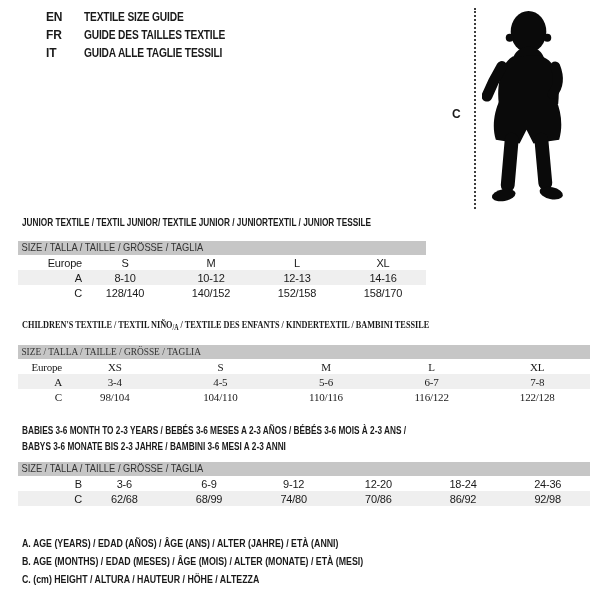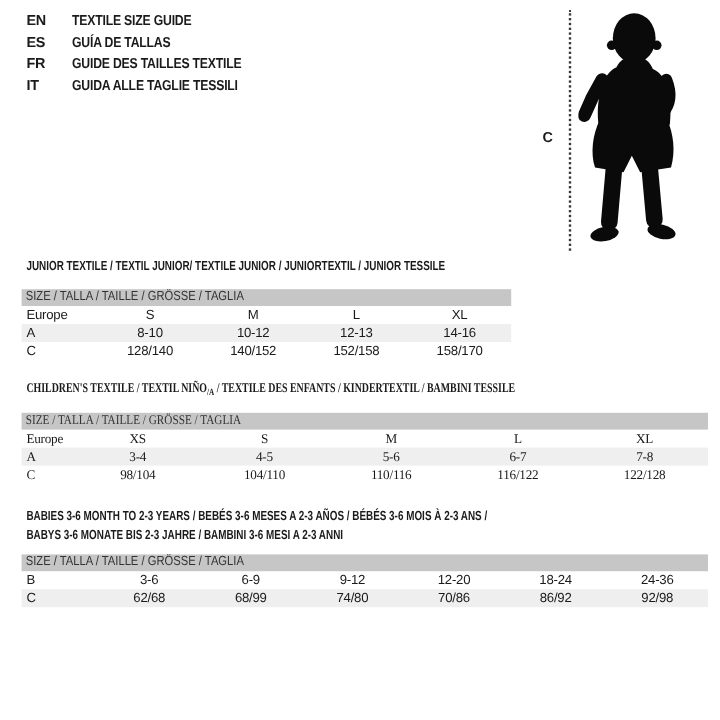--- a/index.html
+++ b/index.html
@@ -2,21 +2,21 @@
 <html style="--text: #1a1a1a; --header_bar_bg: #c6c6c6; --header_bar_text: #333333; --row_shade: #efefef; --silhouette: #0a0a0a; --dotted: #3d3d3d;"><head>
 <meta charset="utf-8">
 <style>
   html,body{margin:0;padding:0;background:#fff;}
   body{width:600px;height:600px;font-family:"Liberation Sans",sans-serif;color:var(--text,#1a1a1a);}
   .canvas{position:relative;width:600px;height:600px;background:#fff;overflow:hidden;}
 
   
   .lang-block{position:absolute;left:22px;top:8px;}
   .lang-row{display:flex;line-height:18px;font-size:12px;font-weight:700;letter-spacing:-0.2px;}
-  .lang-code{width:38px;flex:0 0 38px;}
+  .lang-code{width:38px;flex:0 0 38px;margin-left:24px;}
   .lang-label{display:inline-block;transform:scaleX(0.85);transform-origin:0 50%;white-space:nowrap;}
 
   
   .figure{position:absolute;left:450px;top:6px;width:148px;height:206px;}
   .dotted-line{position:absolute;left:24px;top:2px;height:201px;width:0;border-left:2px dotted var(--dotted,#3d3d3d);}
   .figure-label{position:absolute;left:2px;top:101px;font-size:12px;font-weight:700;}
   .baby-svg{position:absolute;left:32px;top:2px;width:94px;height:200px;color:var(--silhouette,#0a0a0a);}
 
   
   .section{position:absolute;left:18px;width:572px;}
@@ -30,41 +30,37 @@
   .sec-babies .sec-title{margin-bottom:8px;}
   .seg.sub{font-size:8px;vertical-align:-2px;}
 
   
   .size-table{width:572px;}
   .tbl-junior{width:408px;}
   .size-bar{height:14px;display:flex;background:var(--header_bar_bg,#c6c6c6);color:var(--header_bar_text,#333333);font-size:11px;}
   .bar-text{display:inline-block;padding-left:4px;transform:scaleX(0.85);transform-origin:0 50%;white-space:nowrap;}
   .t-row{display:flex;align-items:center;height:15px;font-size:11px;letter-spacing:-0.2px;}
   .t-row.shaded{background:var(--row_shade,#efefef);}
-  .t-label{flex:0 0 60px;width:60px;padding-left:4px;}
+  .t-label{flex:0 0 60px;width:60px;padding-left:4px;text-align:right;}
   .tbl-children .t-label{flex:0 0 40px;width:40px;}
   .t-cell{flex:1;text-align:center;}
 
   
   .notes{position:absolute;left:22px;top:534px;}
   .note-line{display:block;font-size:11px;font-weight:700;line-height:18px;transform:scaleX(0.8);transform-origin:0 50%;white-space:nowrap;}
 </style>
 </head>
 <body>
 
 <div class="canvas">
 
   <section class="lang-block">
       <div class="lang-row">
         <span class="lang-code">EN</span>
         <span class="lang-label">TEXTILE SIZE GUIDE</span>
-      </div>
-      <div class="lang-row">
-        <span class="lang-code">ES</span>
-        <span class="lang-label">GUÍA DE TALLAS</span>
       </div>
       <div class="lang-row">
         <span class="lang-code">FR</span>
         <span class="lang-label">GUIDE DES TAILLES TEXTILE</span>
       </div>
       <div class="lang-row">
         <span class="lang-code">IT</span>
         <span class="lang-label">GUIDA ALLE TAGLIE TESSILI</span>
       </div>
     </section>
@@ -180,14 +176,19 @@
             <div class="t-cell">68/99</div>
             <div class="t-cell">74/80</div>
             <div class="t-cell">70/86</div>
             <div class="t-cell">86/92</div>
             <div class="t-cell">92/98</div>
           </div>
         </div>
       </section>
     </div>
 
+  <div class="notes">
+      <div class="note-line">A. AGE (YEARS) / EDAD (AÑOS) / ÂGE (ANS) / ALTER (JAHRE) / ETÀ (ANNI)</div>
+      <div class="note-line">B. AGE (MONTHS) / EDAD (MESES) / ÂGE (MOIS) / ALTER (MONATE) / ETÀ (MESI)</div>
+      <div class="note-line">C. (cm) HEIGHT / ALTURA / HAUTEUR / HÖHE / ALTEZZA</div>
+    </div>
 
 </div>
 
 </body></html>

